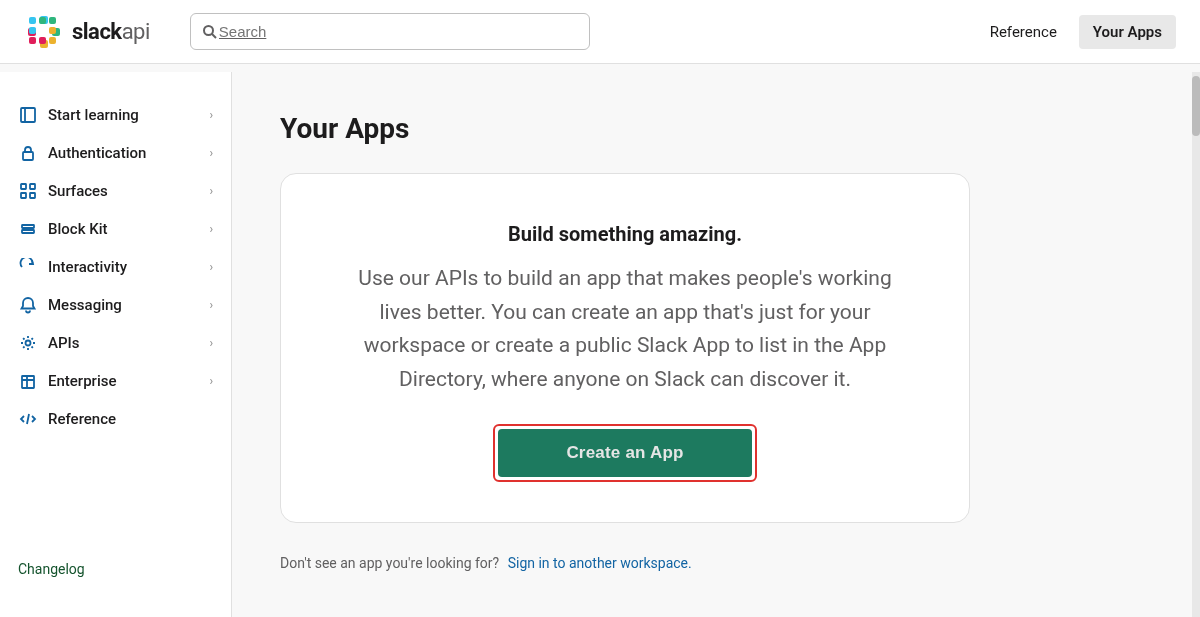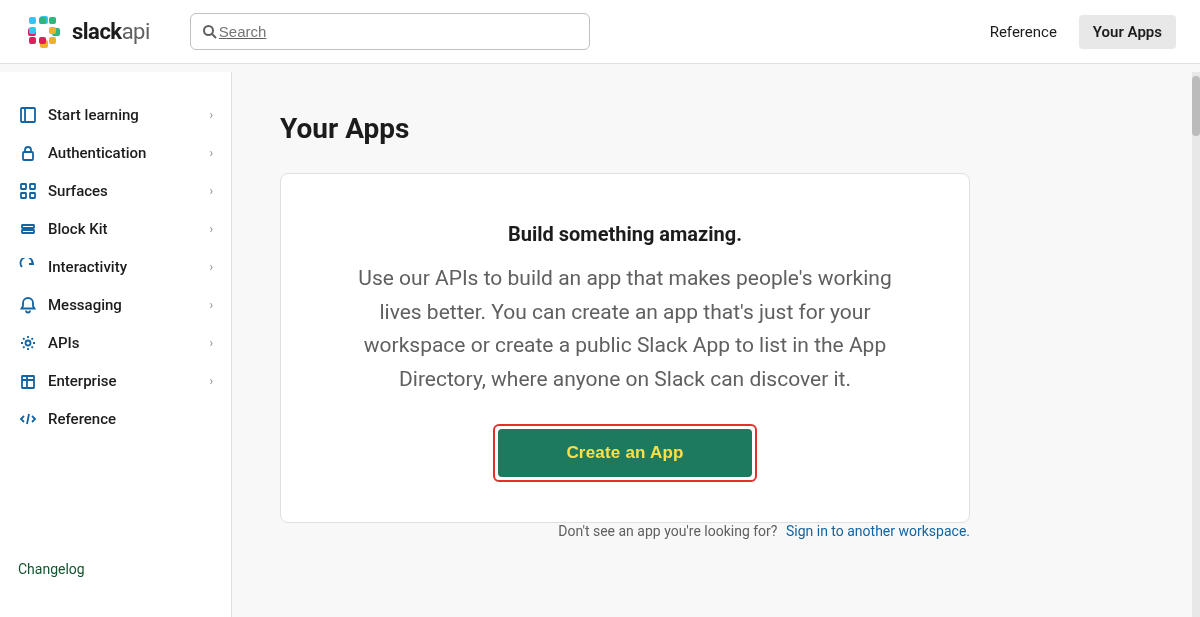--- a/index.html
+++ b/index.html
@@ -143,21 +143,21 @@
       font-size: 28px;
       font-weight: 700;
       color: #1d1c1d;
       margin-bottom: 28px;
     }
 
     
     .apps-card {
       background: #fff;
       border: 1px solid #e0e0e0;
-      border-radius: 8px;
+      border-radius: 16px;
       max-width: 690px;
       padding: 48px 40px 40px;
       text-align: center;
     }
     .card-heading {
       font-size: 20px;
       font-weight: 700;
       color: #1d1c1d;
       margin-bottom: 16px;
     }
@@ -169,36 +169,37 @@
       margin: 0 auto 28px;
     }
     .create-btn-wrap {
       display: inline-block;
       border: 2.5px solid #e0312e;
       border-radius: 6px;
       padding: 3px;
     }
     .create-btn {
       background: #1d7a5f;
-      color: #fde047;
+      color: #e5e5e5;
       border: none;
       border-radius: 4px;
       font-size: 17px;
       font-weight: 700;
       padding: 14px 68px;
       cursor: pointer;
       letter-spacing: 0.2px;
     }
 
     
     .footer-note {
+      margin-top: 32px;
       font-size: 14px;
       color: #616061;
       max-width: 690px;
-      text-align: right;
+      text-align: left;
     }
     .footer-note a {
       color: #1264a3;
       text-decoration: none;
     }
 
     
     .scrollbar {
       position: fixed;
       right: 0;

